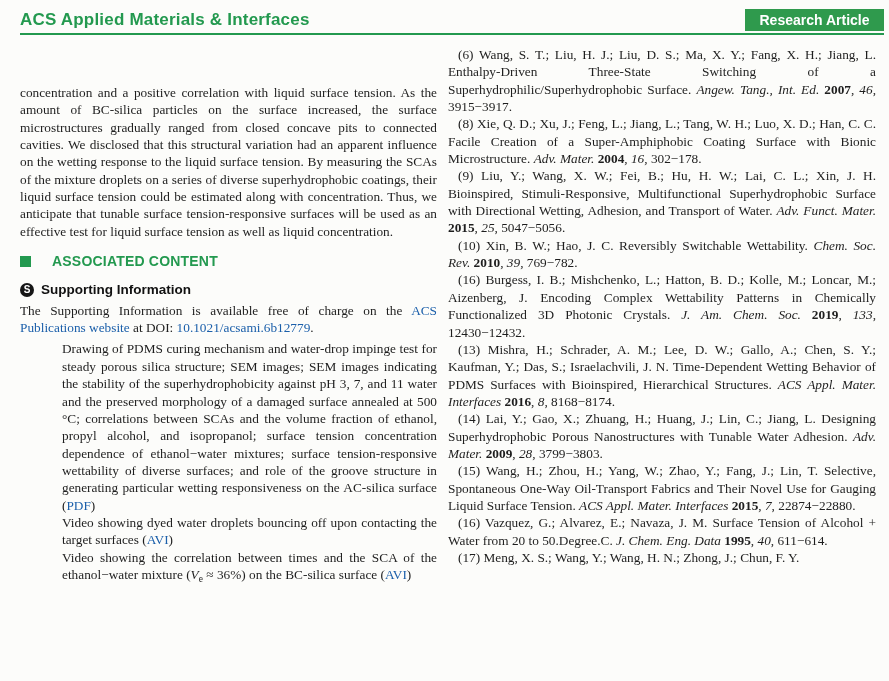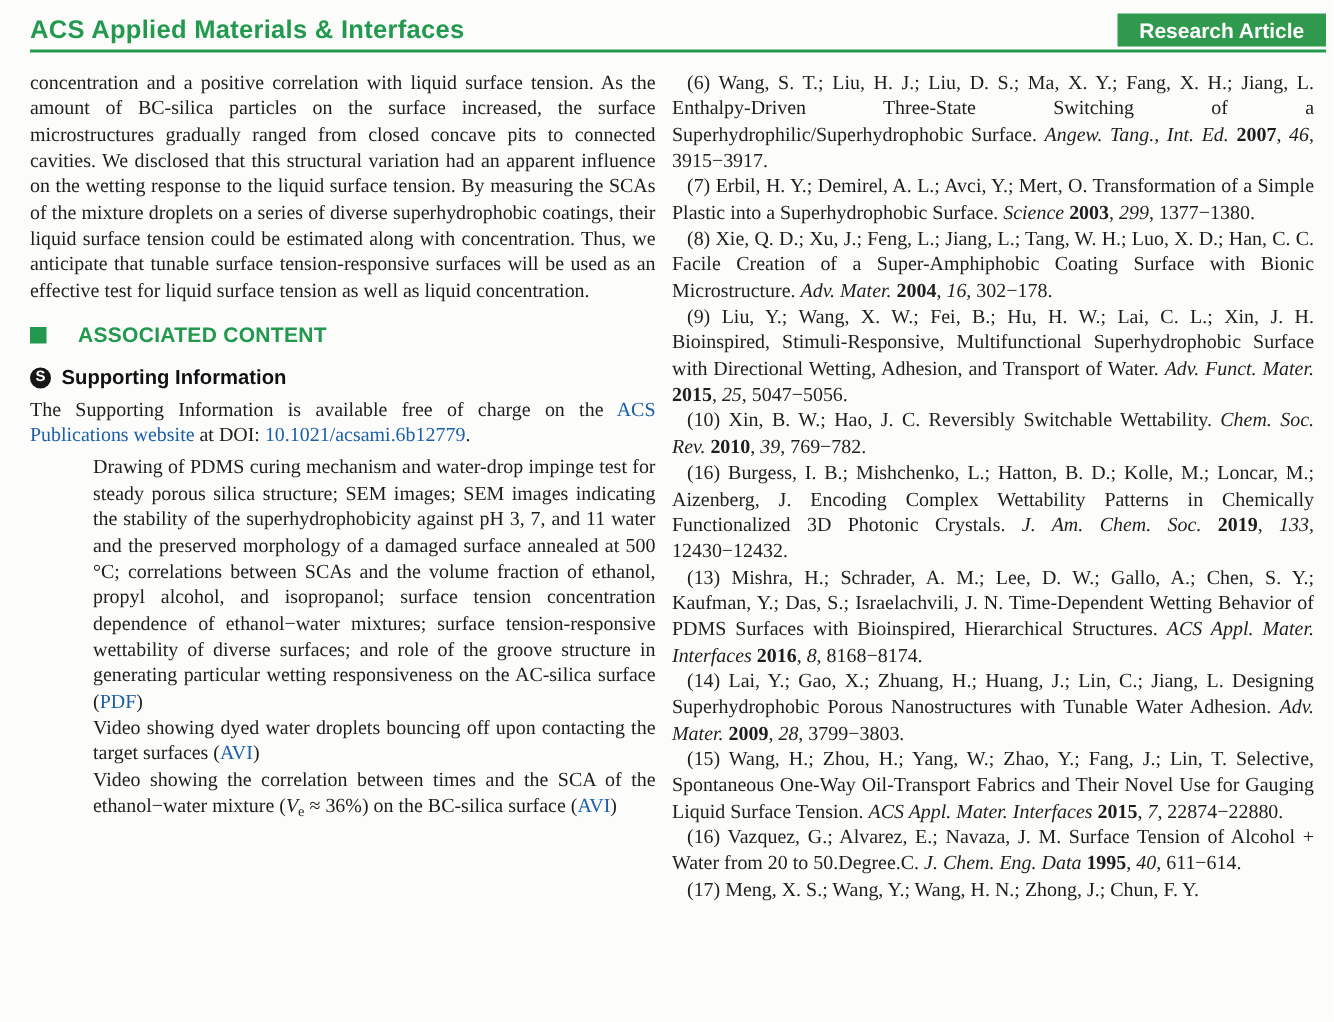--- a/index.html
+++ b/index.html
@@ -35,21 +35,21 @@
     width:139px;height:22px;
     display:flex;align-items:center;justify-content:center;
   }
   .hdr-rule{border-bottom:2px solid var(--accent-green);margin-top:2px;}
   
   .columns{display:flex;gap:11px;padding:11px 13px 0 20px;}
   .col{font-size:13.3px;line-height:17.35px;text-align:justify;}
   .col-left{width:417px;flex:none;}
   .col-right{flex:1;min-width:0;}
   p{margin:0;}
-  .intro{margin-bottom:13px;}
+  .intro{margin-bottom:13px;margin-top:38px;}
   
   .section-heading{
     display:flex;align-items:center;gap:21px;
     font-family:"Liberation Sans", sans-serif;
     font-weight:bold;font-size:14px;letter-spacing:.2px;
     color:var(--accent-green);
     margin:8px 0 11px 0;text-align:left;
   }
   .sq{width:11px;height:11px;background:var(--accent-green);flex:none;}
   .subsection-heading{
@@ -107,21 +107,20 @@
 
       <div class="si-items">
         <p><span>Drawing of PDMS curing mechanism and water-drop impinge test for steady porous silica structure; SEM images; SEM images indicating the stability of the superhydrophobicity against pH 3, 7, and 11 water and the preserved morphology of a damaged surface annealed at 500 °C; correlations between SCAs and the volume fraction of ethanol, propyl alcohol, and isopropanol; surface tension concentration dependence of ethanol−water mixtures; surface tension-responsive wettability of diverse surfaces; and role of the groove structure in generating particular wetting responsiveness on the AC-silica surface (</span><span class="link">PDF</span><span>)</span></p>
         <p><span>Video showing dyed water droplets bouncing off upon contacting the target surfaces (</span><span class="link">AVI</span><span>)</span></p>
         <p><span>Video showing the correlation between times and the SCA of the ethanol−water mixture (</span><span class="i">V</span><span class="sub">e</span><span> ≈ 36%) on the BC-silica surface (</span><span class="link">AVI</span><span>)</span></p>
       </div>
     </div>
 
     <div class="col col-right">
       <p class="ref"><span>(6) Wang, S. T.; Liu, H. J.; Liu, D. S.; Ma, X. Y.; Fang, X. H.; Jiang, L. Enthalpy-Driven Three-State Switching of a Superhydrophilic/Superhydrophobic Surface. </span><span class="i">Angew. Tang., Int. Ed.</span><span> </span><span class="b">2007</span><span>, </span><span class="i">46</span><span>, 3915−3917.</span></p>
-      <p class="ref"><span>(7) Erbil, H. Y.; Demirel, A. L.; Avci, Y.; Mert, O. Transformation of a Simple Plastic into a Superhydrophobic Surface. </span><span class="i">Science</span><span> </span><span class="b">2003</span><span>, </span><span class="i">299</span><span>, 1377−1380.</span></p>
       <p class="ref"><span>(8) Xie, Q. D.; Xu, J.; Feng, L.; Jiang, L.; Tang, W. H.; Luo, X. D.; Han, C. C. Facile Creation of a Super-Amphiphobic Coating Surface with Bionic Microstructure. </span><span class="i">Adv. Mater.</span><span> </span><span class="b">2004</span><span>, </span><span class="i">16</span><span>, 302−178.</span></p>
       <p class="ref"><span>(9) Liu, Y.; Wang, X. W.; Fei, B.; Hu, H. W.; Lai, C. L.; Xin, J. H. Bioinspired, Stimuli-Responsive, Multifunctional Superhydrophobic Surface with Directional Wetting, Adhesion, and Transport of Water. </span><span class="i">Adv. Funct. Mater.</span><span> </span><span class="b">2015</span><span>, </span><span class="i">25</span><span>, 5047−5056.</span></p>
       <p class="ref"><span>(10) Xin, B. W.; Hao, J. C. Reversibly Switchable Wettability. </span><span class="i">Chem. Soc. Rev.</span><span> </span><span class="b">2010</span><span>, </span><span class="i">39</span><span>, 769−782.</span></p>
       <p class="ref"><span>(16) Burgess, I. B.; Mishchenko, L.; Hatton, B. D.; Kolle, M.; Loncar, M.; Aizenberg, J. Encoding Complex Wettability Patterns in Chemically Functionalized 3D Photonic Crystals. </span><span class="i">J. Am. Chem. Soc.</span><span> </span><span class="b">2019</span><span>, </span><span class="i">133</span><span>, 12430−12432.</span></p>
       <p class="ref"><span>(13) Mishra, H.; Schrader, A. M.; Lee, D. W.; Gallo, A.; Chen, S. Y.; Kaufman, Y.; Das, S.; Israelachvili, J. N. Time-Dependent Wetting Behavior of PDMS Surfaces with Bioinspired, Hierarchical Structures. </span><span class="i">ACS Appl. Mater. Interfaces</span><span> </span><span class="b">2016</span><span>, </span><span class="i">8</span><span>, 8168−8174.</span></p>
       <p class="ref"><span>(14) Lai, Y.; Gao, X.; Zhuang, H.; Huang, J.; Lin, C.; Jiang, L. Designing Superhydrophobic Porous Nanostructures with Tunable Water Adhesion. </span><span class="i">Adv. Mater.</span><span> </span><span class="b">2009</span><span>, </span><span class="i">28</span><span>, 3799−3803.</span></p>
       <p class="ref"><span>(15) Wang, H.; Zhou, H.; Yang, W.; Zhao, Y.; Fang, J.; Lin, T. Selective, Spontaneous One-Way Oil-Transport Fabrics and Their Novel Use for Gauging Liquid Surface Tension. </span><span class="i">ACS Appl. Mater. Interfaces</span><span> </span><span class="b">2015</span><span>, </span><span class="i">7</span><span>, 22874−22880.</span></p>
       <p class="ref"><span>(16) Vazquez, G.; Alvarez, E.; Navaza, J. M. Surface Tension of Alcohol + Water from 20 to 50.Degree.C. </span><span class="i">J. Chem. Eng. Data</span><span> </span><span class="b">1995</span><span>, </span><span class="i">40</span><span>, 611−614.</span></p>
       <p class="ref"><span>(17) Meng, X. S.; Wang, Y.; Wang, H. N.; Zhong, J.; Chun, F. Y.</span></p>
     </div>

